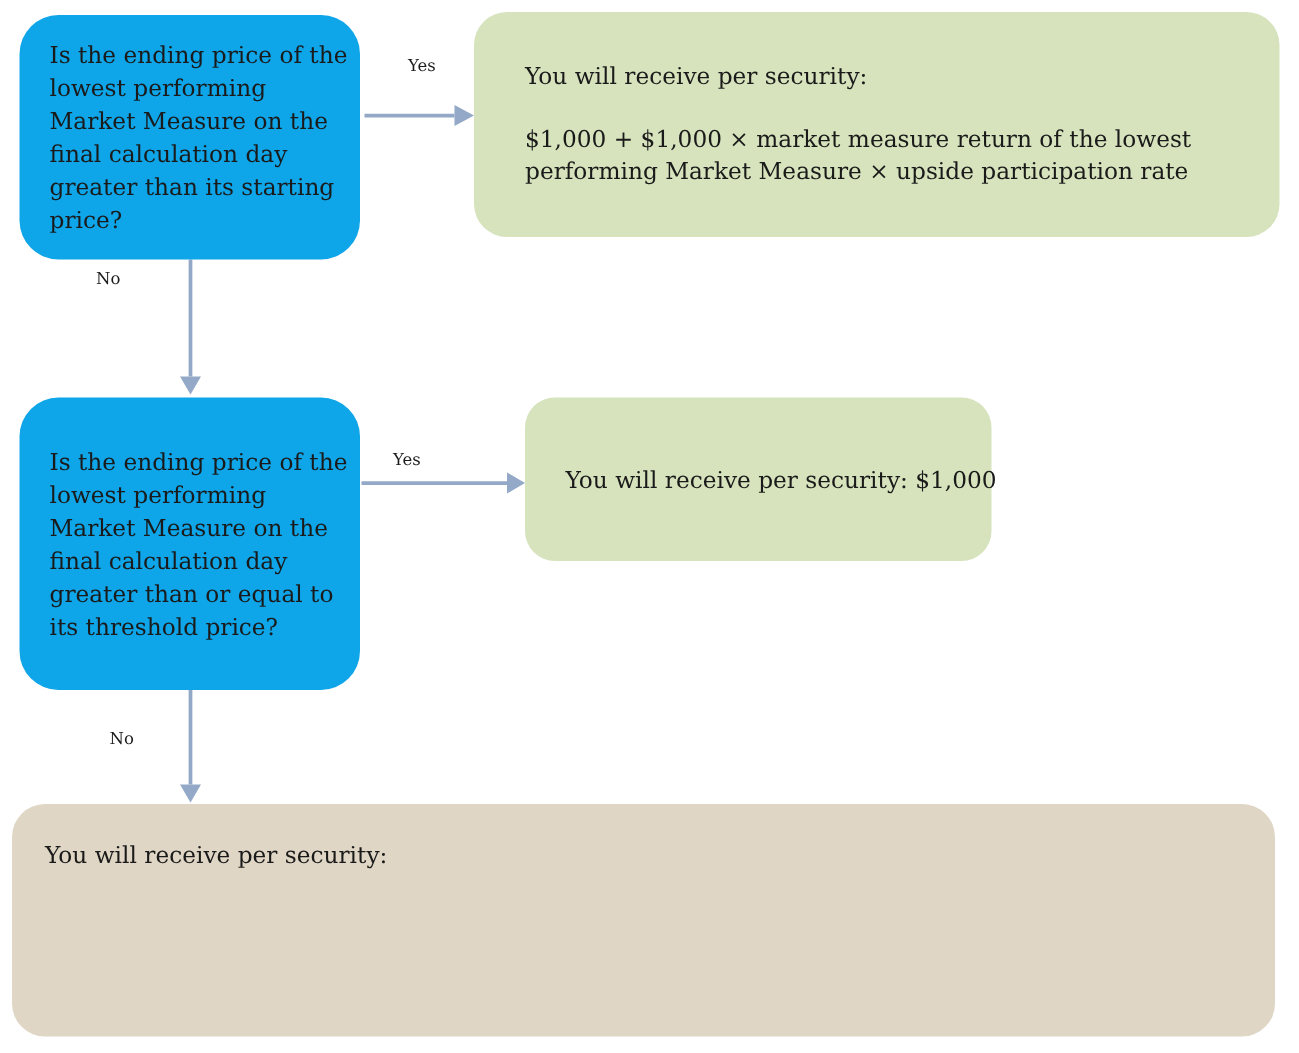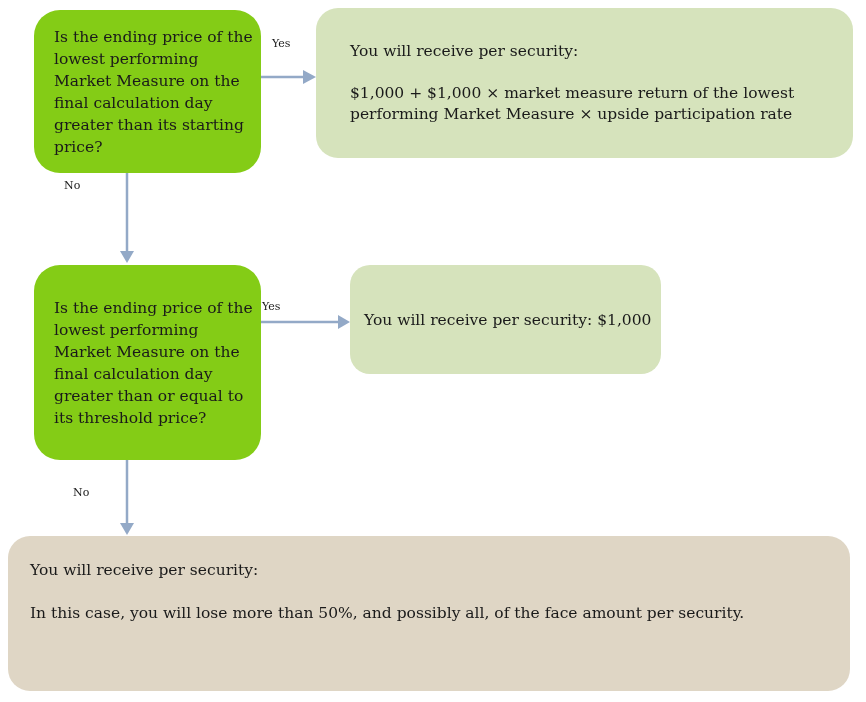--- a/index.html
+++ b/index.html
@@ -22,33 +22,32 @@
     display: flex;
     align-items: center;
   }
   .box .txt {
     white-space: pre;
     font-size: 15.5px;
     line-height: 22px;
     color: #1a1a1a;
   }
   .decision {
-    background: #84cc16;
+    background: #0ea5e9;
     border-radius: 26px;
-    margin-left: 21px;
   }
   .outcome-pos {
     background: #D6E3BC;
     border-radius: 22px;
   }
   .decision-1 { left: 13px; top: 10px;  width: 227px; height: 163px; padding-left: 20px; }
   .decision-2 { left: 13px; top: 265px; width: 227px; height: 195px; padding-left: 20px; }
   .green-1    { left: 316px; top: 8px;  width: 537px; height: 150px; padding-left: 34px; }
   .green-1 .txt { line-height: 21px; }
-  .green-2    { left: 350px; top: 265px; width: 311px; height: 109px; padding-left: 14px; border-radius: 20px; text-align: right; }
+  .green-2    { left: 350px; top: 265px; width: 311px; height: 109px; padding-left: 27px; border-radius: 20px; text-align: right; }
   .tan {
     position: absolute;
     box-sizing: border-box;
     left: 8px; top: 536px; width: 842px; height: 155px;
     background: #DFD6C5;
     border-radius: 22px;
     padding: 24px 20px 0 22px;
   }
   .tan p {
     margin: 0 0 22px 0;
@@ -127,16 +126,15 @@
 
   <div class="branch-label yes-2">Yes</div>
   <div class="branch-label no-2">No</div>
 
   <div class="box outcome-pos green-2">
     <div class="txt">You will receive per security: $1,000</div>
   </div>
 
   <div class="tan">
     <p>You will receive per security:</p>
-    <p>In this case, you will lose more than 50%, and possibly all, of the face amount per security.</p>
   </div>
 
 </div>
 
 </body></html>

